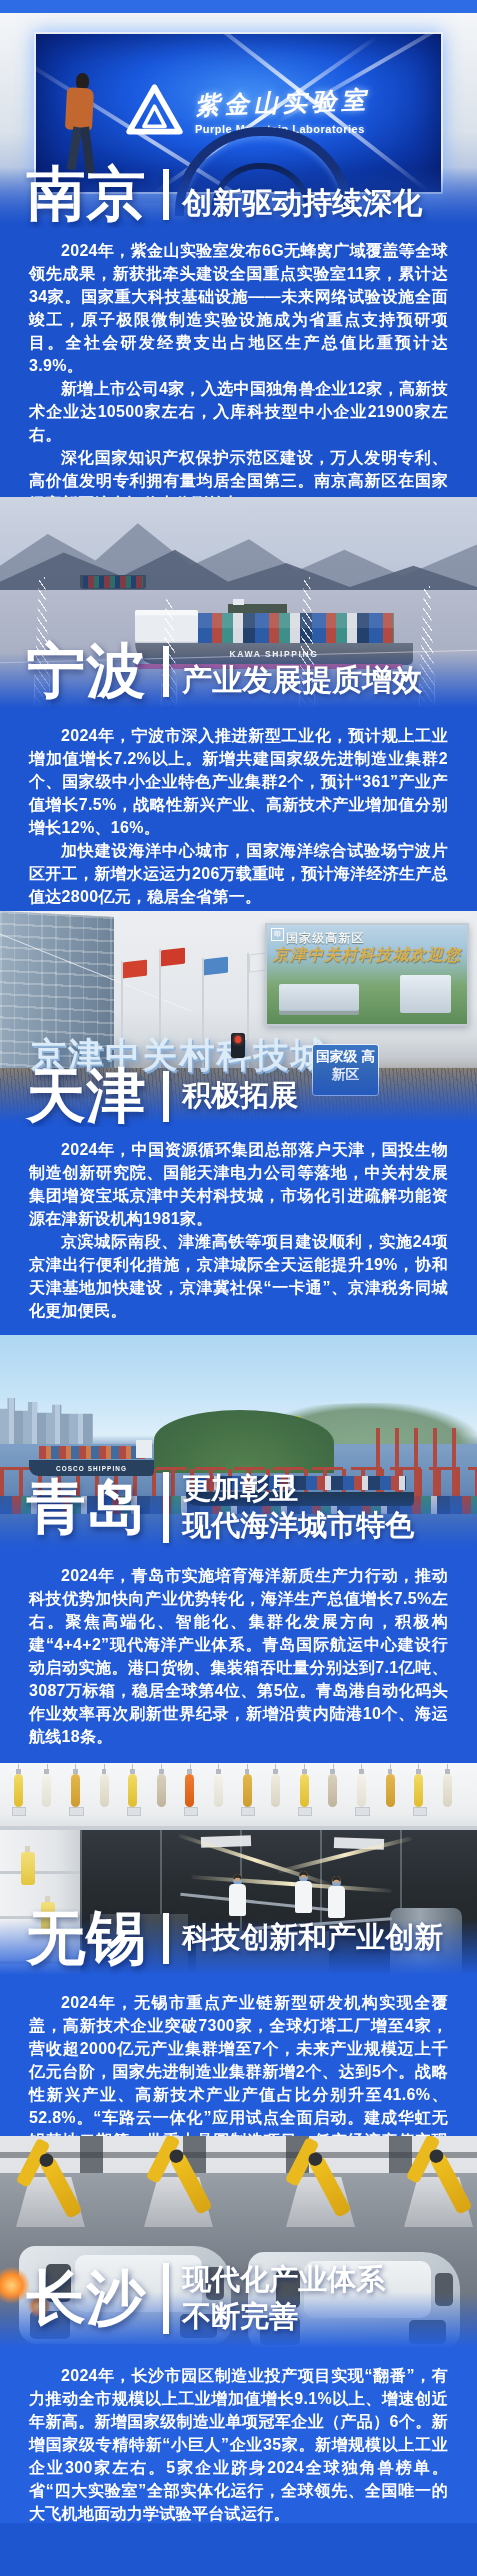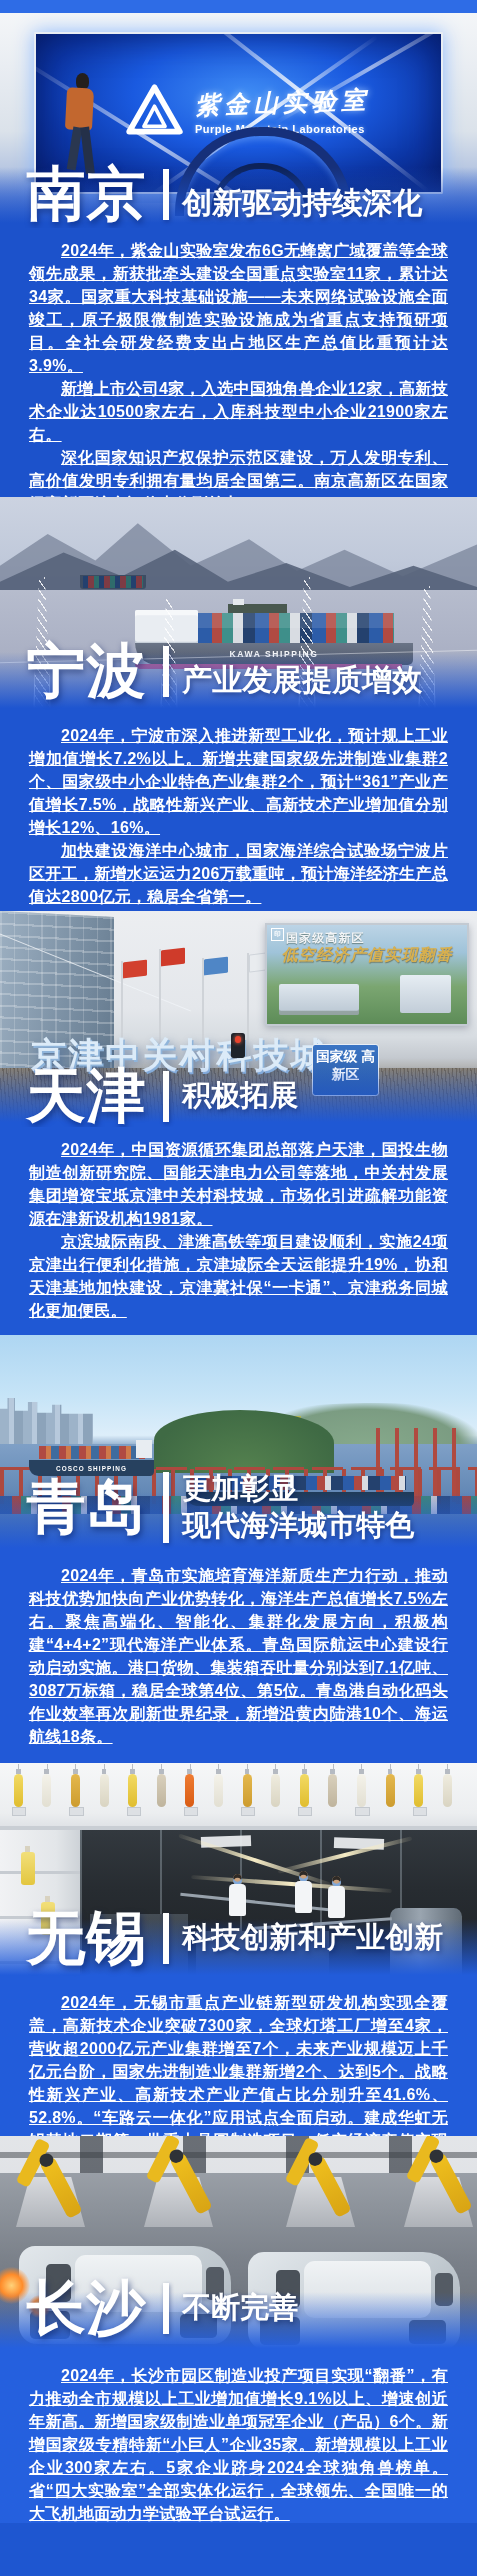--- a/index.html
+++ b/index.html
@@ -23,21 +23,21 @@
     text-shadow:1.6px 2.7px 6.4px rgba(0,25,95,.55);}
   .tbar{width:5.8px;background:#fff;margin:2.1px 13.8px 1.1px 16px;align-self:stretch;
     box-shadow:1.1px 1.6px 4.2px rgba(0,25,95,.4);}
   .subt{color:#fff;font-weight:bold;text-shadow:1.1px 2.1px 5.3px rgba(0,25,95,.55);}
   .subt span{display:block;}
   .title.one{align-items:flex-end;}
   .title.one .subt{font-size:30px;line-height:1;padding-bottom:3.2px;}
   .title.two{align-items:center;}
   .title.two .subt{font-size:29px;line-height:1.28;}
   
-  .txt{padding:10.6px 29px 0;color:#fff;text-decoration:underline;}
+  .txt{padding:10.6px 29px 0;color:#fff;}
   .txt p{margin:0;font-size:16px;line-height:23px;font-weight:bold;text-indent:2em;
     text-align:justify;letter-spacing:0.3px;}
   
   .ph-nj{height:215px;background:linear-gradient(180deg,#f4f6f8 0%,#e9edf2 25%,#dbe2ea 55%,#b9c8e2 72%,#7f9cda 86%,#5f84d2 100%);}
   .nj-screen{left:34px;right:34px;top:19px;bottom:34px;overflow:hidden;border:2.7px solid #e8edf3;border-radius:1.6px;
     background:radial-gradient(ellipse at 52% 38%,#3f8cf4 0%,#1a5ae0 38%,#0c37a8 68%,#071f74 100%);
     box-shadow:0 0 19px rgba(130,180,255,.9),inset 0 0 37px rgba(0,10,60,.55);}
   .nj-beam{height:3.7px;background:linear-gradient(90deg,transparent,rgba(255,255,255,.95),transparent);border-radius:2.1px;}
   .nj-b1{width:297px;left:127px;top:64px;transform:rotate(38deg);}
   .nj-b2{width:276px;left:90px;top:80px;transform:rotate(-35deg);}
@@ -309,21 +309,21 @@
         </div>
       <div class="abs tj-pole tj-p3">
           <span class="tj-flag tj-f3"></span>
         </div>
       <div class="abs tj-pole tj-p4">
           <span class="tj-flag tj-f4"></span>
         </div>
       <div class="abs tj-board">
         <div class="abs tb-seal">印</div>
         <div class="abs tb-tag">国家级高新区</div>
-        <div class="abs tb-title">低空经济产值实现翻番</div>
+        <div class="abs tb-title">京津中关村科技城欢迎您</div>
         <div class="abs tb-bld"></div>
         <div class="abs tb-bld2"></div>
       </div>
       <div class="abs tj-sign">京津中关村科技城</div>
       <div class="abs tj-signal"></div>
       <div class="abs tj-side">
         <span>国家级</span>
         <span>高新区</span>
       </div>
       <div class="abs tj-trees"></div>
@@ -479,20 +479,21 @@
           <div class="car-w2"></div>
           <div class="car-d1"></div>
           <div class="car-d2"></div>
       </div>
       <div class="abs cs-spark cs-sp1"></div>
       <div class="abs cs-spark cs-sp2"></div>
       <div class="title two" style="--tb:18px">
         <span class="city">长沙</span>
         <span class="tbar"></span>
         <span class="subt">
+          <span>现代化产业体系</span>
           <span>不断完善</span>
         </span>
       </div>
     </div>
     <div class="txt">
       <p>2024年，长沙市园区制造业投产项目实现“翻番”，有力推动全市规模以上工业增加值增长9.1%以上、增速创近年新高。新增国家级制造业单项冠军企业（产品）6个。新增国家级专精特新“小巨人”企业35家。新增规模以上工业企业300家左右。5家企业跻身2024全球独角兽榜单。省“四大实验室”全部实体化运行，全球领先、全国唯一的大飞机地面动力学试验平台试运行。</p>
     </div>
   </section>
 
 </div>

